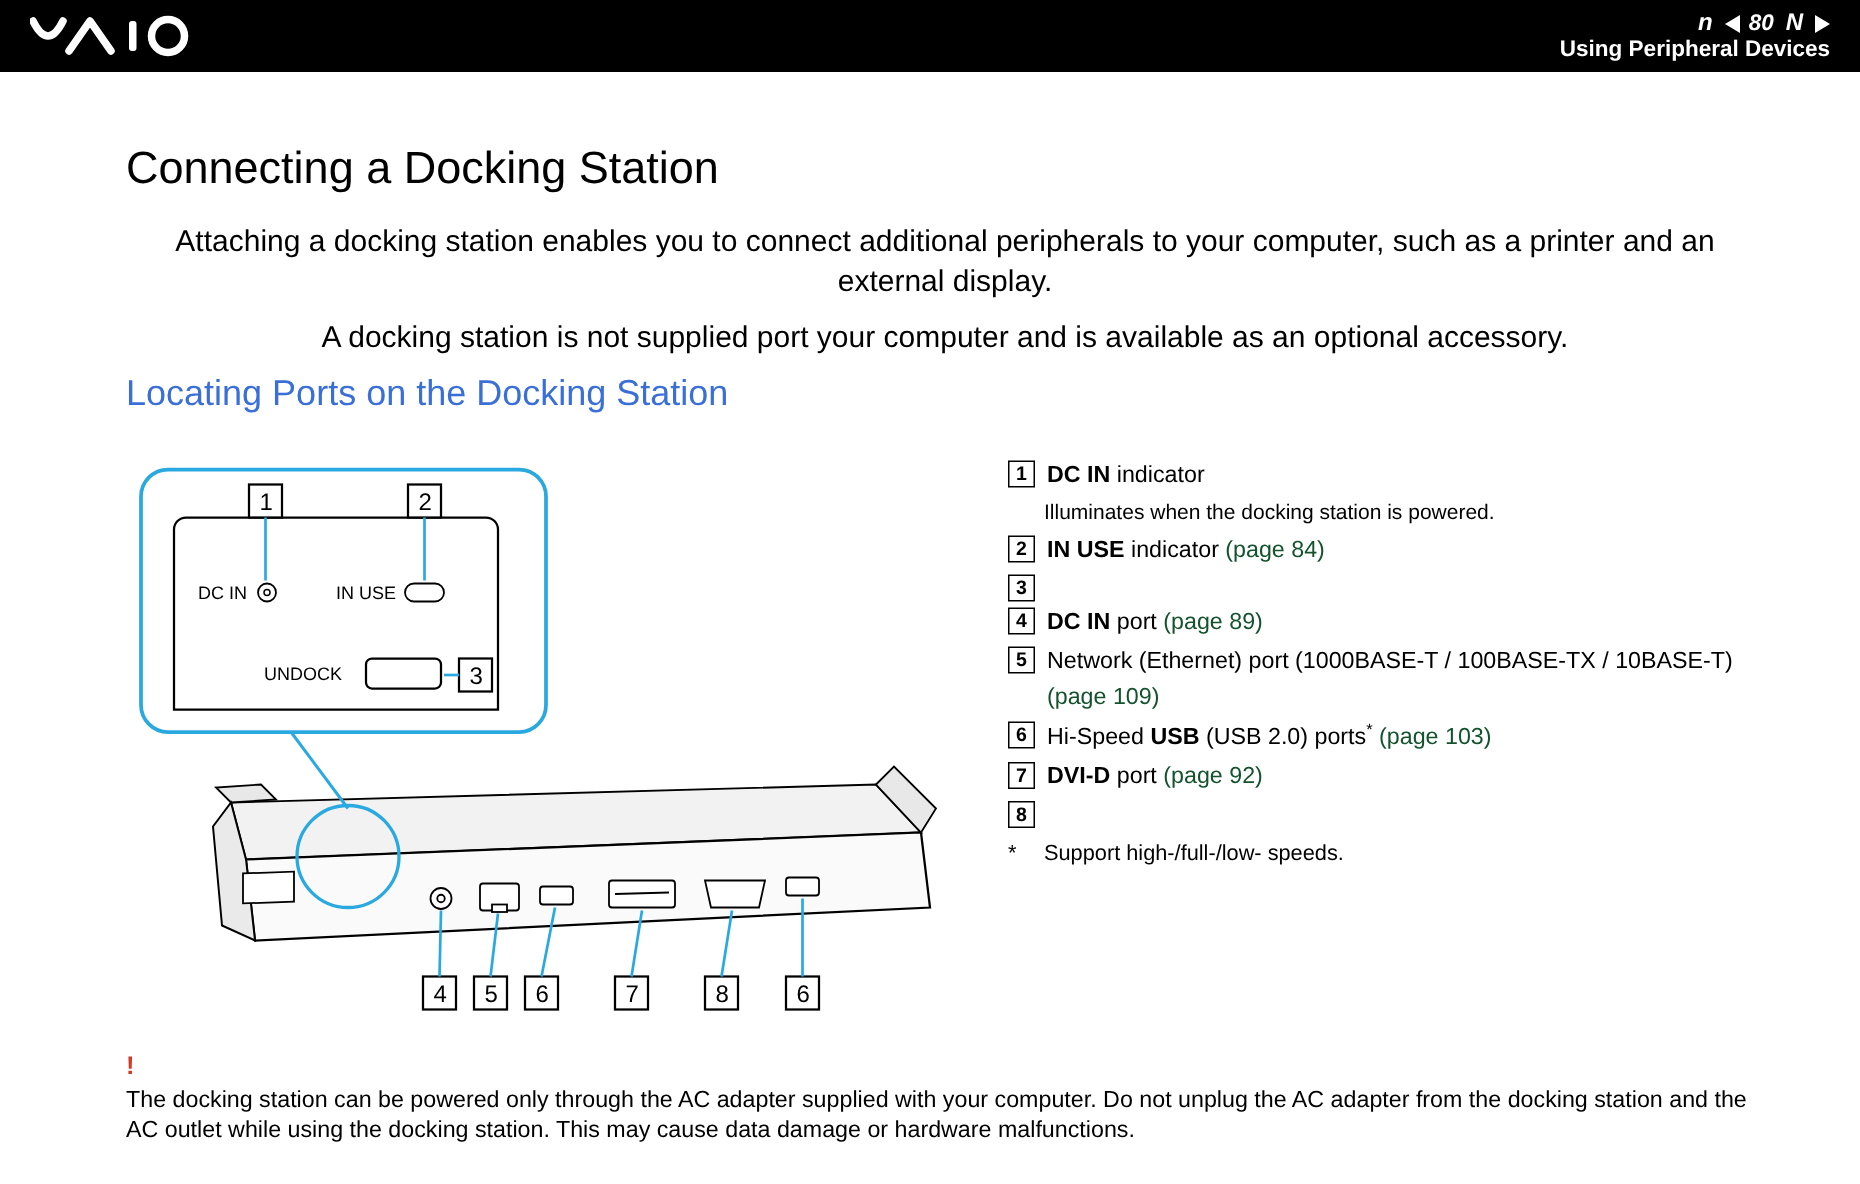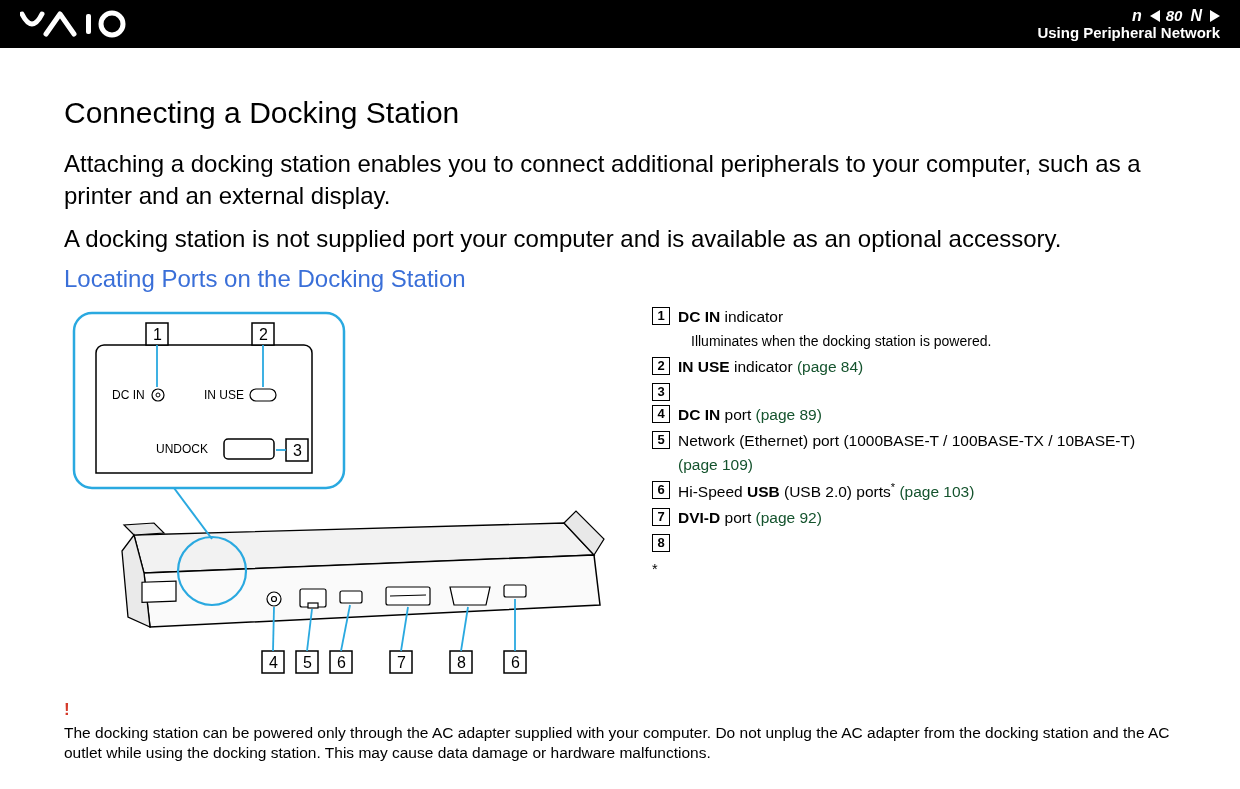--- a/index.html
+++ b/index.html
@@ -55,38 +55,39 @@
   }
   .tri-right {
     border-top: 6px solid transparent;
     border-bottom: 6px solid transparent;
     border-left: 10px solid #fff;
   }
   .n-bold { font-style: italic; font-weight: bold; font-size: 16px; margin: 0 2px; }
   .section-label { font-size: 15px; font-weight: 600; }
 
   .content {
-    padding: 48px 64px 0 64px;
+    padding: 48px 64px 0 84px;
   }
   h1.main-title {
     font-size: 30px;
     font-weight: 400;
     margin-bottom: 18px;
   }
   .intro p {
-    font-size: 24px;
+    font-size: 20px;
     line-height: 1.35;
     margin-bottom: 10px;
+    text-align: center;
   }
   h2.sub-title {
     font-size: 24px;
     font-weight: 400;
     color: #3a6fd8;
     margin-top: 10px;
-    margin-bottom: 12px;
+    margin-bottom: 28px;
   }
   .cols {
     display: flex;
     gap: 28px;
     align-items: flex-start;
   }
   .diagram-col {
     flex: 0 0 560px;
   }
   .legend-col {
@@ -109,21 +110,21 @@
     font-weight: 600;
     text-align: center;
     line-height: 16px;
     margin-top: 2px;
     flex: 0 0 auto;
   }
   .leg-text b { font-weight: 700; }
   .link { color: #14532d; }
   .sub-note {
     font-size: 14px;
-    margin-left: 39px;
+    margin-left: 24px;
     margin-bottom: 2px;
   }
   .footnote-row {
     display: flex;
     gap: 14px;
     font-size: 14.5px;
     margin-top: 6px;
   }
   .footnote-mark { min-width: 10px; }
   .warning {
@@ -154,21 +155,21 @@
     </svg>
   </div>
   <div class="header-right">
     <div class="nav-row">
       <span class="n-bold">n</span>
       <span class="tri tri-left"></span>
       <span>80</span>
       <span class="n-bold">N</span>
       <span class="tri tri-right"></span>
     </div>
-    <div class="section-label">Using Peripheral Network</div>
+    <div class="section-label">Using Peripheral Devices</div>
   </div>
 </div>
 
 <div class="content">
   <h1 class="main-title">Connecting a Docking Station</h1>
   <div class="intro">
     <p>Attaching a docking station enables you to connect additional peripherals to your computer, such as a printer and an external display.</p>
     <p>A docking station is not supplied port your computer and is available as an optional accessory.</p>
   </div>
   <h2 class="sub-title">Locating Ports on the Docking Station</h2>
@@ -304,20 +305,21 @@
         <span class="num-box">7</span>
         <span class="leg-text"><b>DVI-D</b><span> port </span><span class="link">(page 92)</span></span>
       </div>
 
       <div class="legend-item">
         <span class="num-box">8</span>
       </div>
 
       <div class="footnote-row">
         <span class="footnote-mark">*</span>
+        <span>Support high-/full-/low- speeds.</span>
       </div>
     </div>
   </div>
 
   <div class="warning">
     <span class="bang">!</span>
     <span>The docking station can be powered only through the AC adapter supplied with your computer. Do not unplug the AC adapter from the docking station and the AC outlet while using the docking station. This may cause data damage or hardware malfunctions.</span>
   </div>
 </div>
 

